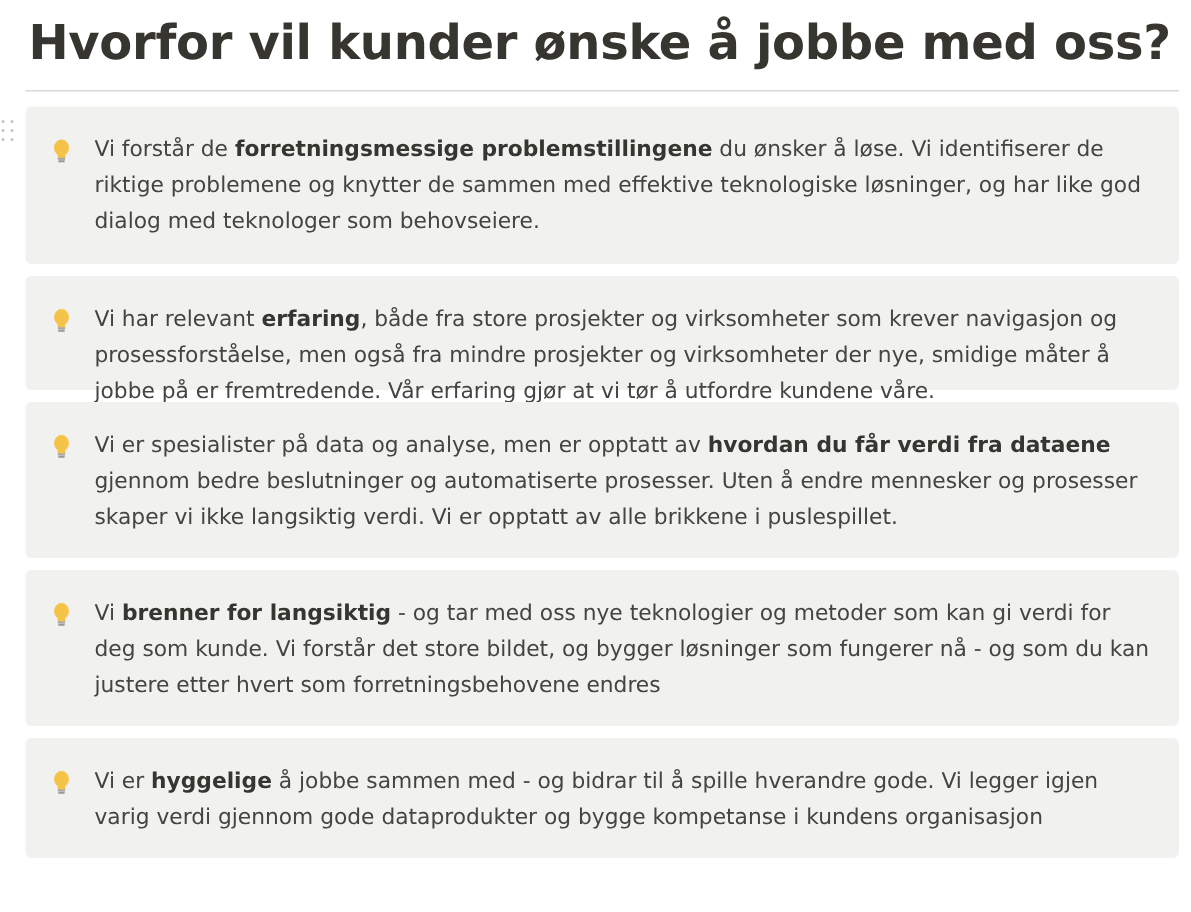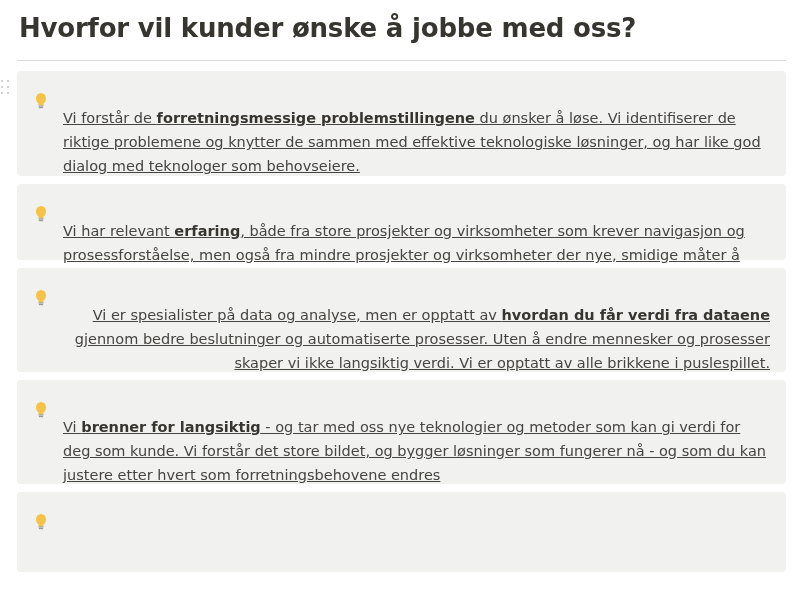--- a/index.html
+++ b/index.html
@@ -13,21 +13,21 @@
     body {
       font-family: "DejaVu Sans", "Liberation Sans", sans-serif;
       color: #37352f;
       position: relative;
     }
     .page-title {
       position: absolute;
       left: 19px;
       top: 8px;
       margin: 0;
-      font-size: 26px;
+      font-size: 32px;
       font-weight: 600;
       letter-spacing: -0.2px;
       color: #37352f;
       line-height: 40px;
       white-space: nowrap;
     }
     .divider {
       position: absolute;
       left: 17px;
       top: 60px;
@@ -58,41 +58,40 @@
       position: absolute;
       left: 17px;
       top: 71px;
       width: 769px;
     }
     .callout {
       position: relative;
       background: #f1f1ef;
       border-radius: 4px;
       box-sizing: border-box;
-      padding: 35px 16px 15px 46px;
+      padding: 17px 16px 15px 46px;
       margin-bottom: 8px;
       font-size: 14.5px;
       line-height: 24px;
       color: #454440;
-      text-decoration: underline;
     }
     .callout .bulb {
       position: absolute;
       left: 17px;
       top: 21px;
       width: 14px;
       height: 18px;
     }
     .callout b {
       font-weight: 700;
       color: #37352f;
     }
     .c1 { height: 105px; }
     .c2 { height: 76px; }
-    .c3 { height: 104px; text-align: right; }
+    .c3 { height: 104px; }
     .c4 { height: 104px; }
     .c5 { height: 80px; }
   </style>
 </head>
 <body>
 
 <h1 class="page-title">Hvorfor vil kunder ønske å jobbe med oss?</h1>
 <div class="divider"></div>
 
 <div class="drag-handle">
@@ -146,15 +145,16 @@
     <span><span>Vi </span><b>brenner for langsiktig</b><span> - og tar med oss nye teknologier og metoder som kan gi verdi for deg som kunde. Vi forstår det store bildet, og bygger løsninger som fungerer nå - og som du kan justere etter hvert som forretningsbehovene endres</span></span>
   </div>
 
   <div class="callout c5">
     <svg class="bulb" viewBox="0 0 14 18">
       <ellipse cx="7" cy="6.5" rx="5" ry="5.5" fill="#f6c34a"></ellipse>
       <rect x="4.5" y="10.5" width="5" height="3" fill="#f6c34a"></rect>
       <rect x="4.6" y="13.2" width="4.8" height="1.4" fill="#a9a9a9"></rect>
       <rect x="4.9" y="14.8" width="4.2" height="1.4" fill="#9a9a9a"></rect>
     </svg>
+    <span><span>Vi er </span><b>hyggelige</b><span> å jobbe sammen med - og bidrar til å spille hverandre gode. Vi legger igjen varig verdi gjennom gode dataprodukter og bygge kompetanse i kundens organisasjon</span></span>
   </div>
 
 </div>
 
 </body></html>

